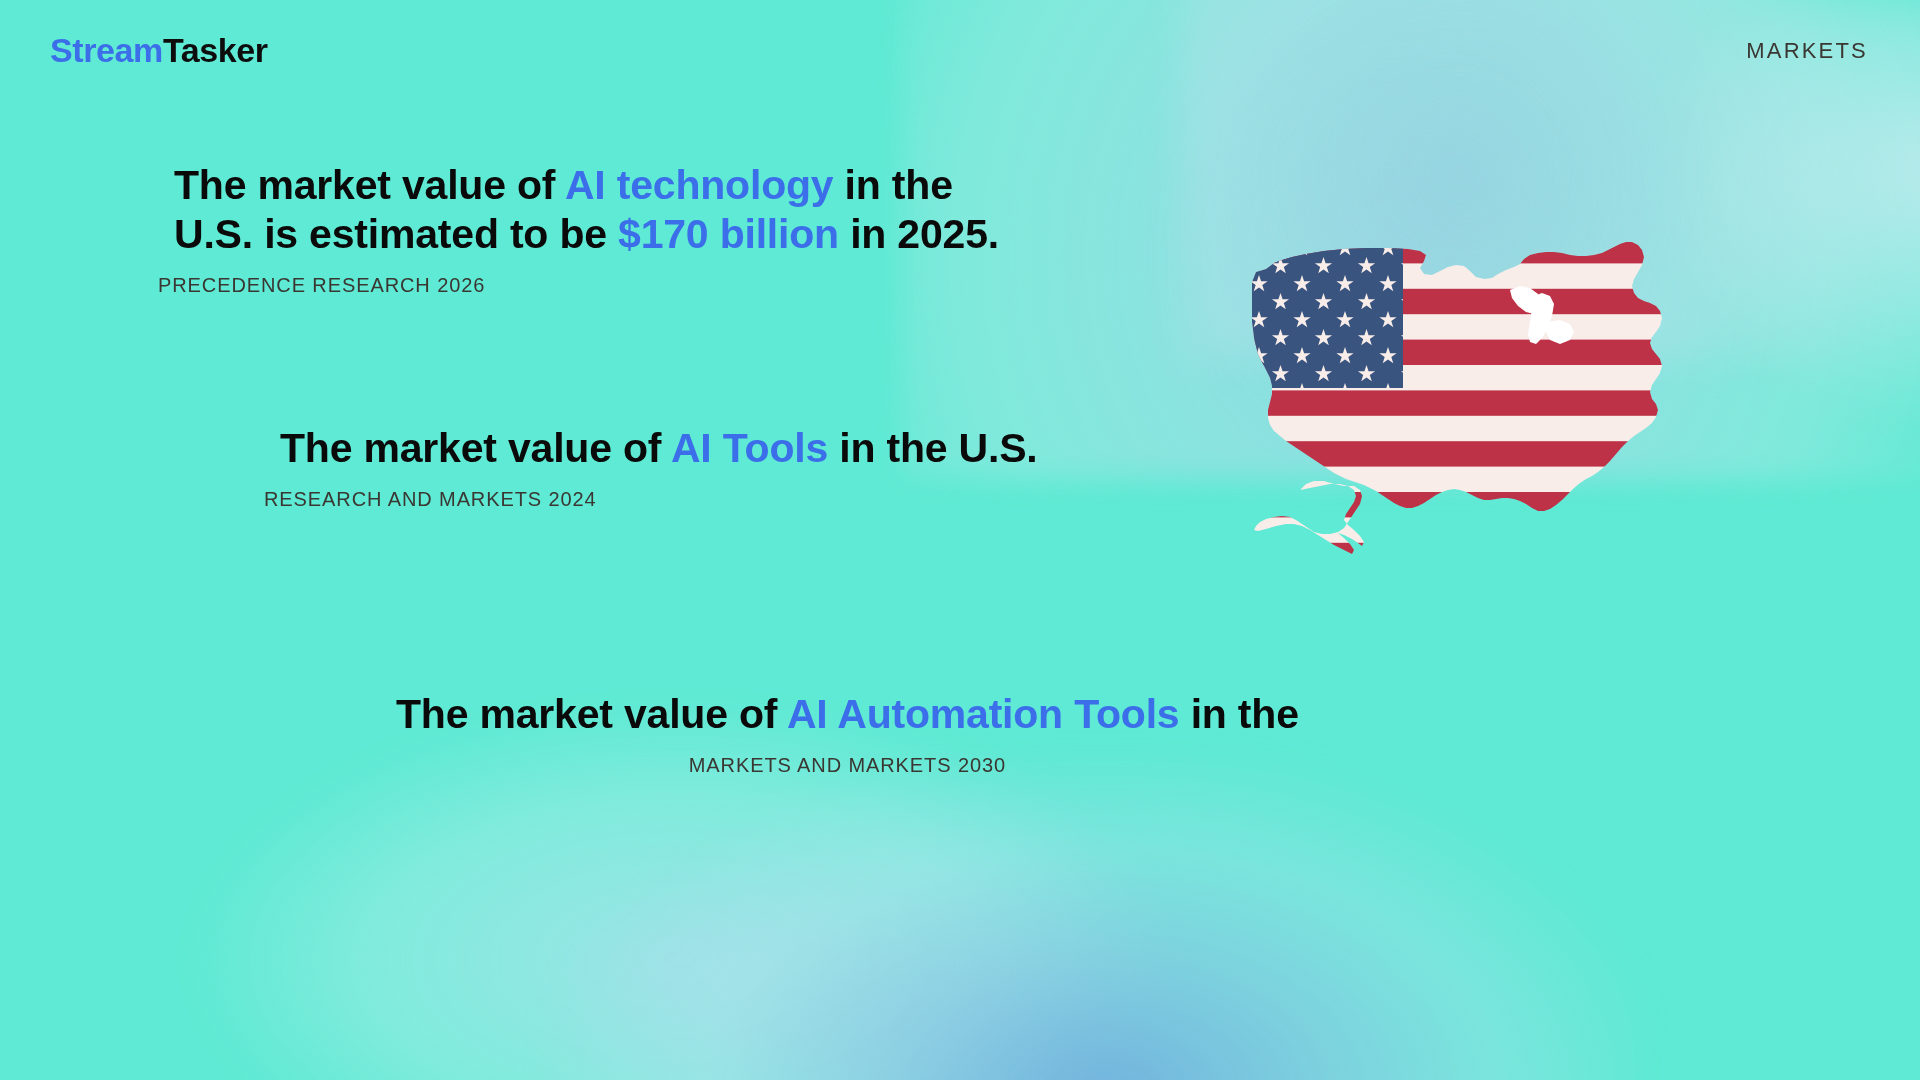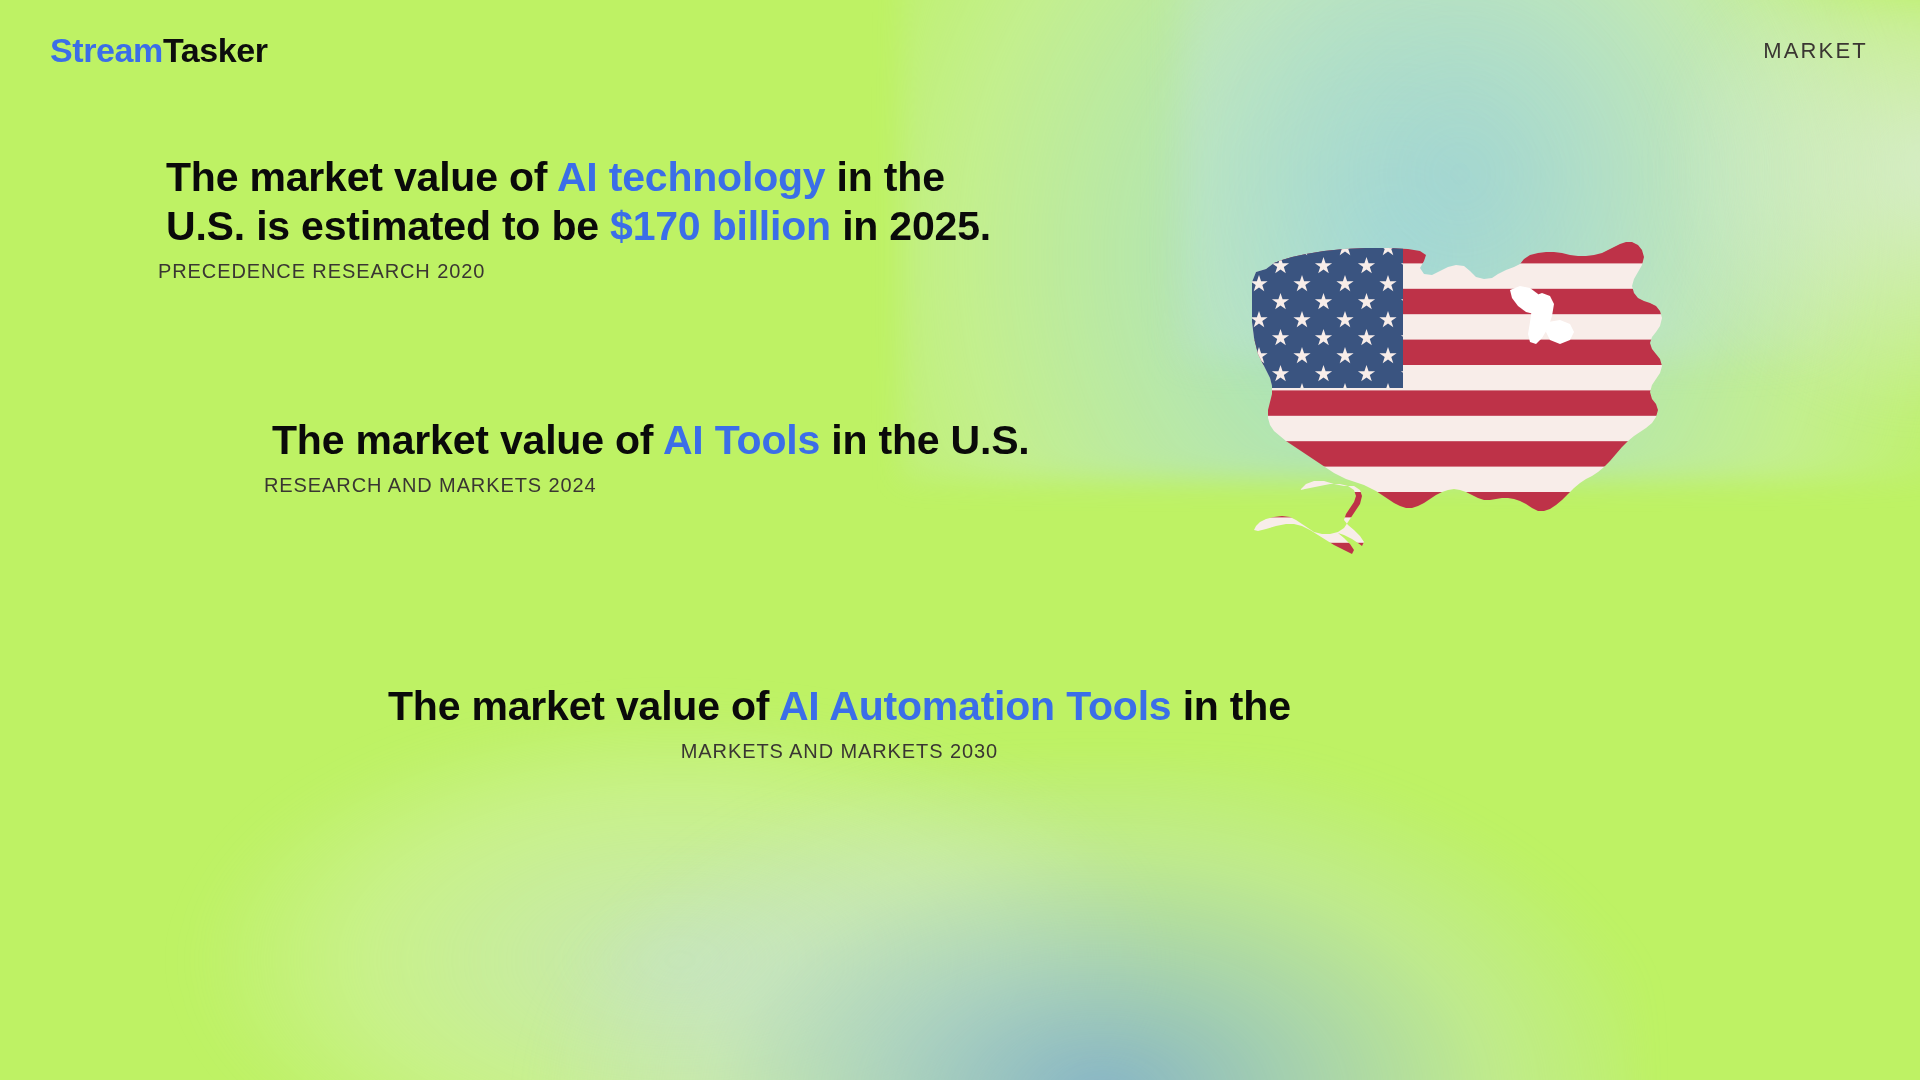--- a/index.html
+++ b/index.html
@@ -11,21 +11,21 @@
     width: 1920px;
     height: 1080px;
     overflow: hidden;
     font-family: "Liberation Sans", sans-serif;
   }
 
   #slide {
     position: relative;
     width: 1920px;
     height: 1080px;
-    background: #bef264;
+    background: #5eead4;
     overflow: hidden;
   }
 
   
   .bg-layer {
     position: absolute;
     inset: 0;
     pointer-events: none;
   }
   .blob-cyan {
@@ -120,21 +120,21 @@
   .stat-block {
     position: absolute;
     white-space: nowrap;
   }
   .stat-headline {
     font-size: 41px;
     font-weight: bold;
     color: #0a0a0a;
     line-height: 1.19;
     letter-spacing: -0.2px;
-    margin: 8px;
+    margin: 16px;
   }
   .stat-headline .hl {
     color: #3B6EE8;
   }
   .stat-source {
     margin-top: 10px;
     font-size: 20px;
     font-weight: normal;
     color: #3a3632;
     letter-spacing: 0.9px;
@@ -165,28 +165,28 @@
     <div class="blob-cyan2"></div>
     <div class="blob-edge-right"></div>
     <div class="blob-blue-soft"></div>
     <div class="blob-blue"></div>
   </div>
 
   <div class="logo">
     <span class="brand-a">Stream</span><span class="brand-b">Tasker</span>
   </div>
 
-  <div class="eyebrow">MARKET</div>
+  <div class="eyebrow">MARKETS</div>
 
   <div class="stat-block" id="block-1">
     <div class="stat-headline">
       <div><span>The market value of </span><span class="hl">AI technology</span><span> in the</span></div>
       <div><span>U.S. is estimated to be </span><span class="hl">$170 billion</span><span> in 2025.</span></div>
     </div>
-    <div class="stat-source">PRECEDENCE RESEARCH 2020</div>
+    <div class="stat-source">PRECEDENCE RESEARCH 2026</div>
   </div>
 
   <div class="stat-block" id="block-2">
     <div class="stat-headline">
       <div><span>The market value of </span><span class="hl">AI Tools</span><span> in the U.S.</span></div>
     </div>
     <div class="stat-source">RESEARCH AND MARKETS 2024</div>
   </div>
 
   <div class="stat-block" id="block-3">

